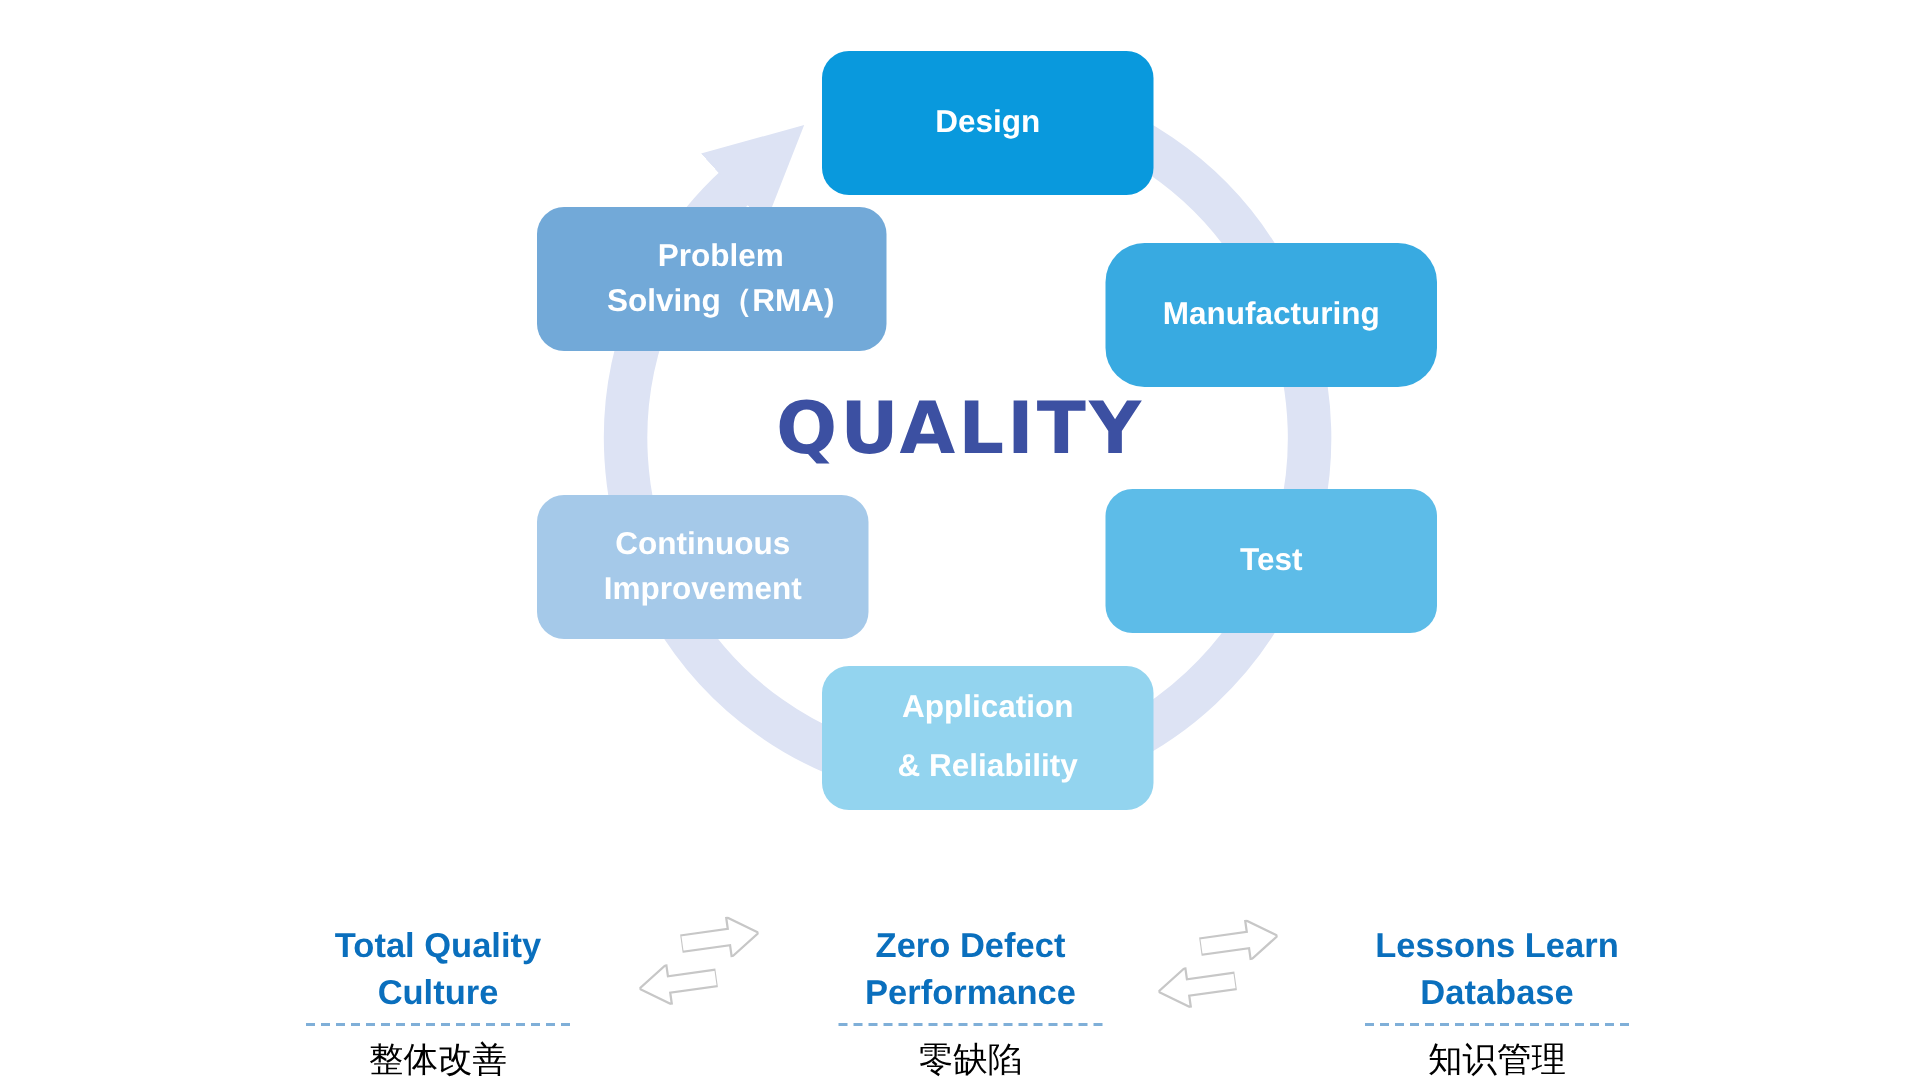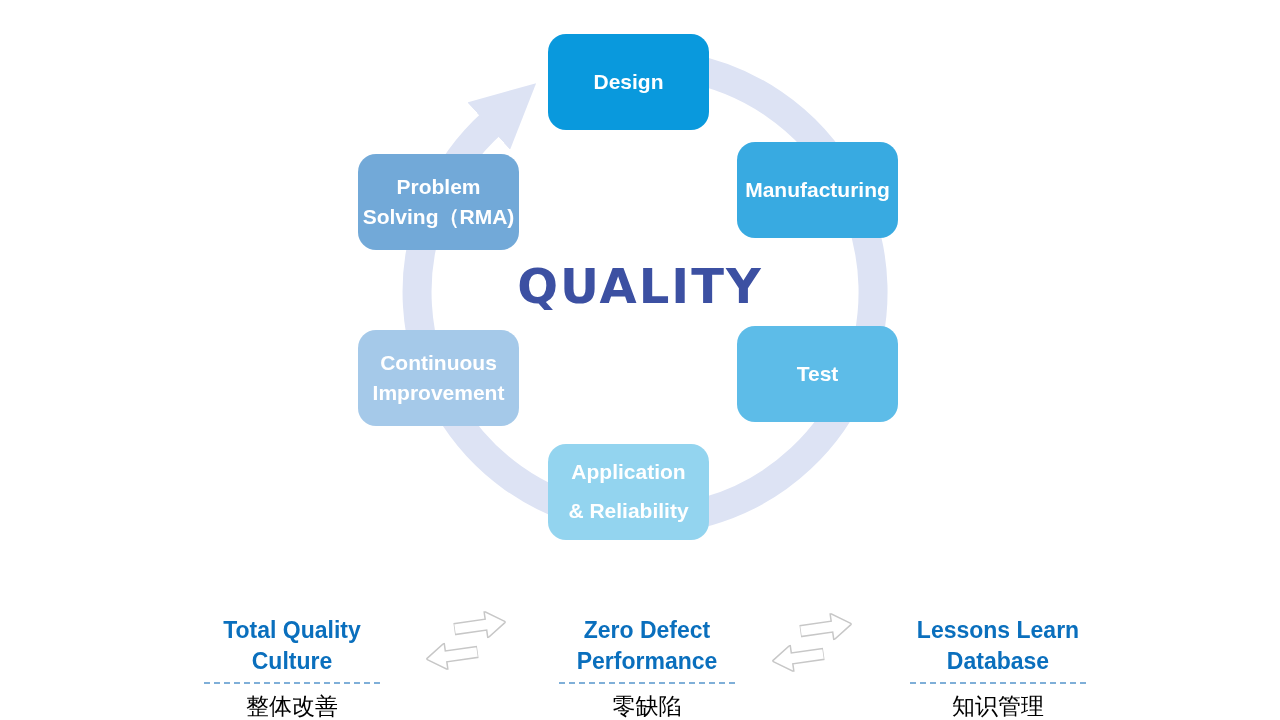--- a/index.html
+++ b/index.html
@@ -17,40 +17,40 @@
   .ring-svg {
     position: absolute;
     left: 0; top: 0;
     width: 1280px; height: 720px;
     z-index: 1;
   }
 
   
   .box {
     position: absolute;
-    width: 161px;
+    width: 221px;
     height: 96px;
     border-radius: 18px;
     color: #ffffff;
     font-weight: bold;
     font-size: 21px;
     line-height: 1.42;
     display: flex;
     align-items: center;
     justify-content: center;
     text-align: center;
     white-space: pre-line;
     z-index: 2;
   }
   .b-design        { left: 548px; top: 34px; }
-  .b-manufacturing { left: 737px; top: 142px; }
+  .b-manufacturing { left: 737px; top: 162px; border-radius: 26px; }
   .b-test          { left: 737px; top: 326px; }
   .b-application   { left: 548px; top: 444px; line-height: 1.85; }
   .b-continuous    { left: 358px; top: 330px; }
-  .b-problem       { left: 358px; top: 154px; }
+  .b-problem       { left: 358px; top: 138px; padding-left: 12px; }
 
   .center-title {
     position: absolute;
     left: 0; right: 0;
     top: 258px;
     margin: 0;
     text-align: center;
     font-family: "DejaVu Sans", "Liberation Sans", sans-serif;
     font-weight: 800;
     font-size: 48px;

